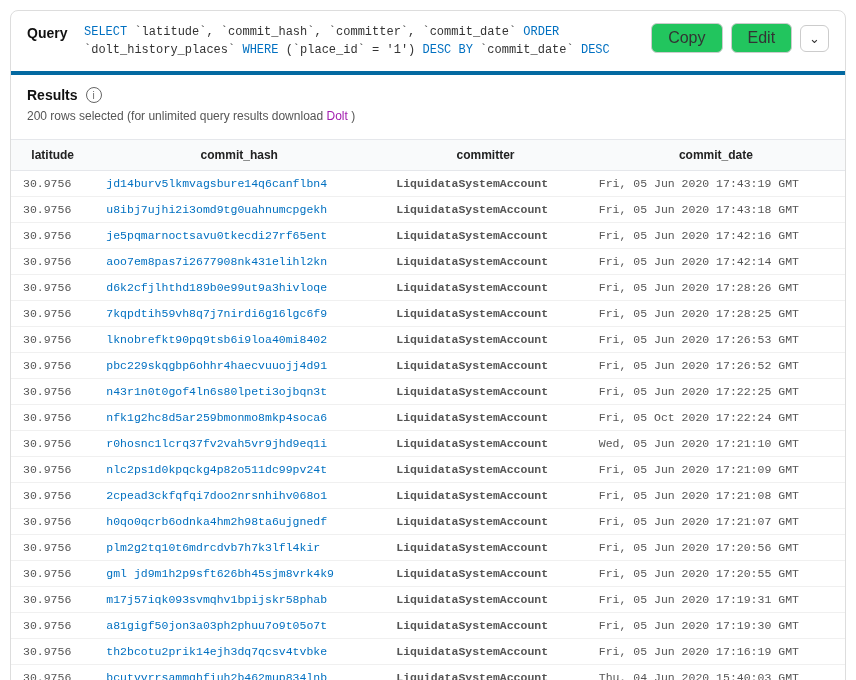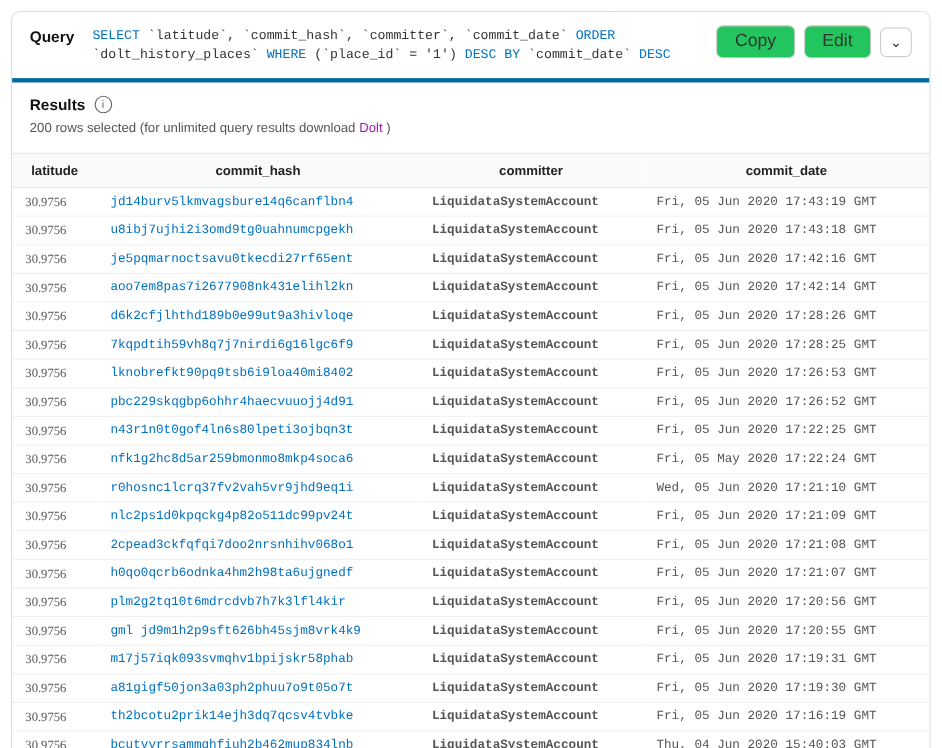--- a/index.html
+++ b/index.html
@@ -163,21 +163,20 @@
     tbody td {
       padding: 6px 12px;
       color: #444;
       white-space: nowrap;
       font-family: 'Courier New', monospace;
       font-size: 11.5px;
     }
 
     tbody td.latitude {
       color: #555;
-      font-family: Liberation Serif, serif;
     }
 
     tbody td.commit-hash {
       color: #0070c1;
     }
 
     tbody td.committer {
       color: #555;
       font-weight: bold;
     }
@@ -285,21 +284,21 @@
           <tr>
             <td class="latitude">30.9756</td>
             <td class="commit-hash">n43r1n0t0gof4ln6s80lpeti3ojbqn3t</td>
             <td class="committer">LiquidataSystemAccount</td>
             <td class="commit-date">Fri, 05 Jun 2020 17:22:25 GMT</td>
           </tr>
           <tr>
             <td class="latitude">30.9756</td>
             <td class="commit-hash">nfk1g2hc8d5ar259bmonmo8mkp4soca6</td>
             <td class="committer">LiquidataSystemAccount</td>
-            <td class="commit-date">Fri, 05 May 2020 17:22:24 GMT</td>
+            <td class="commit-date">Fri, 05 Oct 2020 17:22:24 GMT</td>
           </tr>
           <tr>
             <td class="latitude">30.9756</td>
             <td class="commit-hash">r0hosnc1lcrq37fv2vah5vr9jhd9eq1i</td>
             <td class="committer">LiquidataSystemAccount</td>
             <td class="commit-date">Wed, 05 Jun 2020 17:21:10 GMT</td>
           </tr>
           <tr>
             <td class="latitude">30.9756</td>
             <td class="commit-hash">nlc2ps1d0kpqckg4p82o511dc99pv24t</td>

